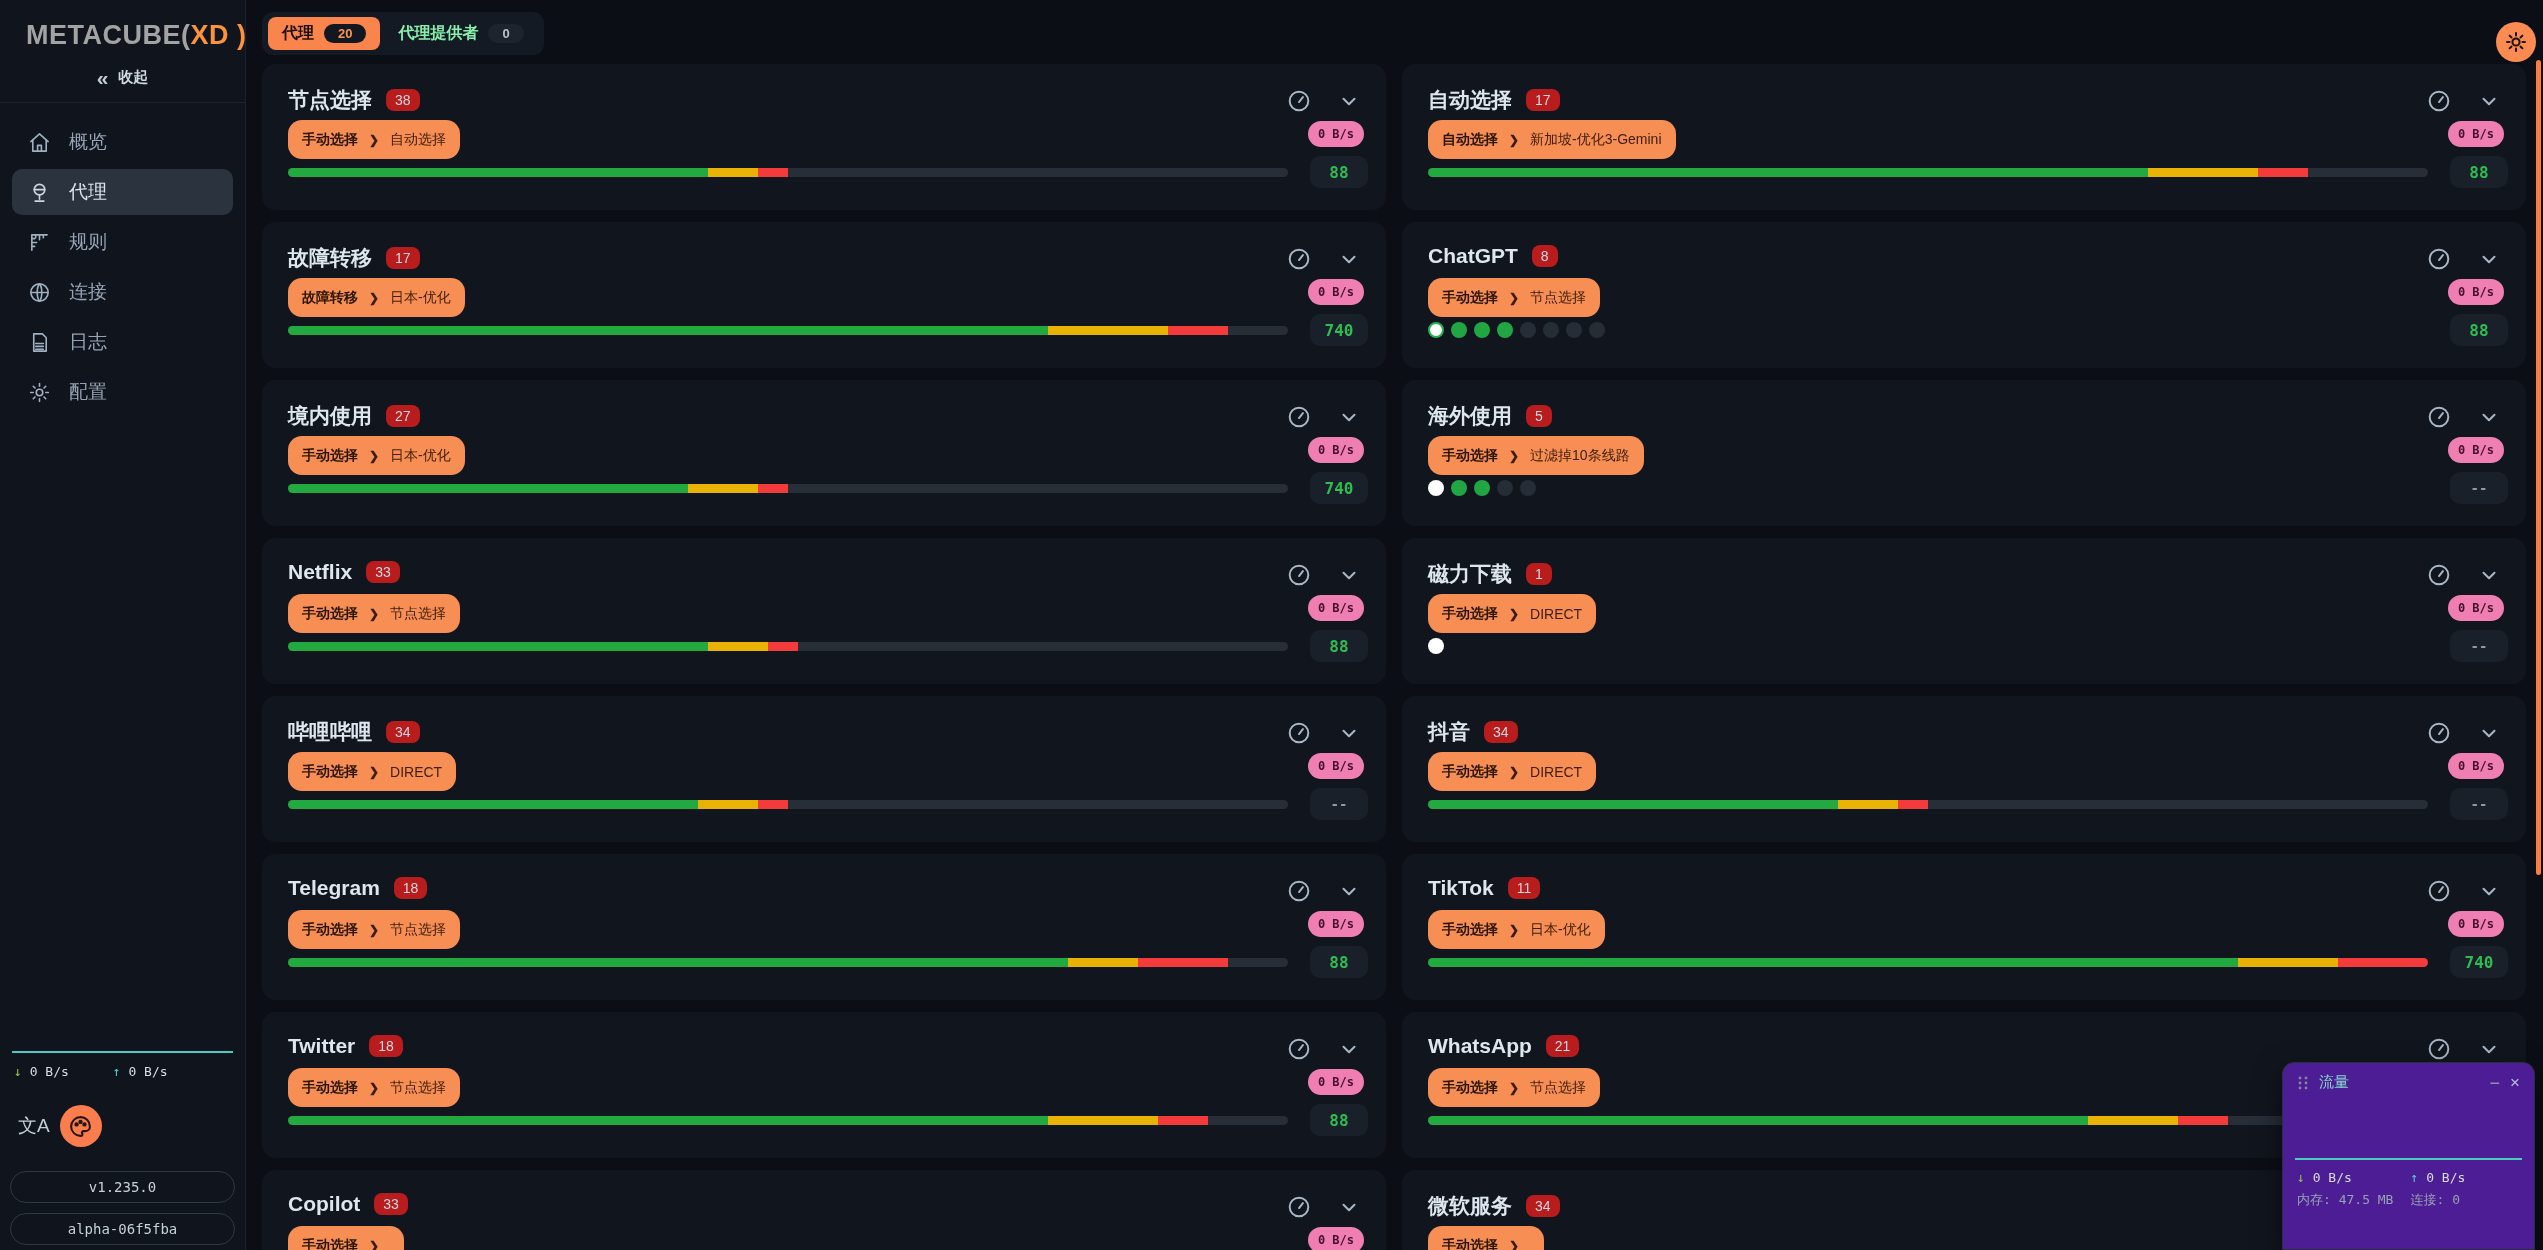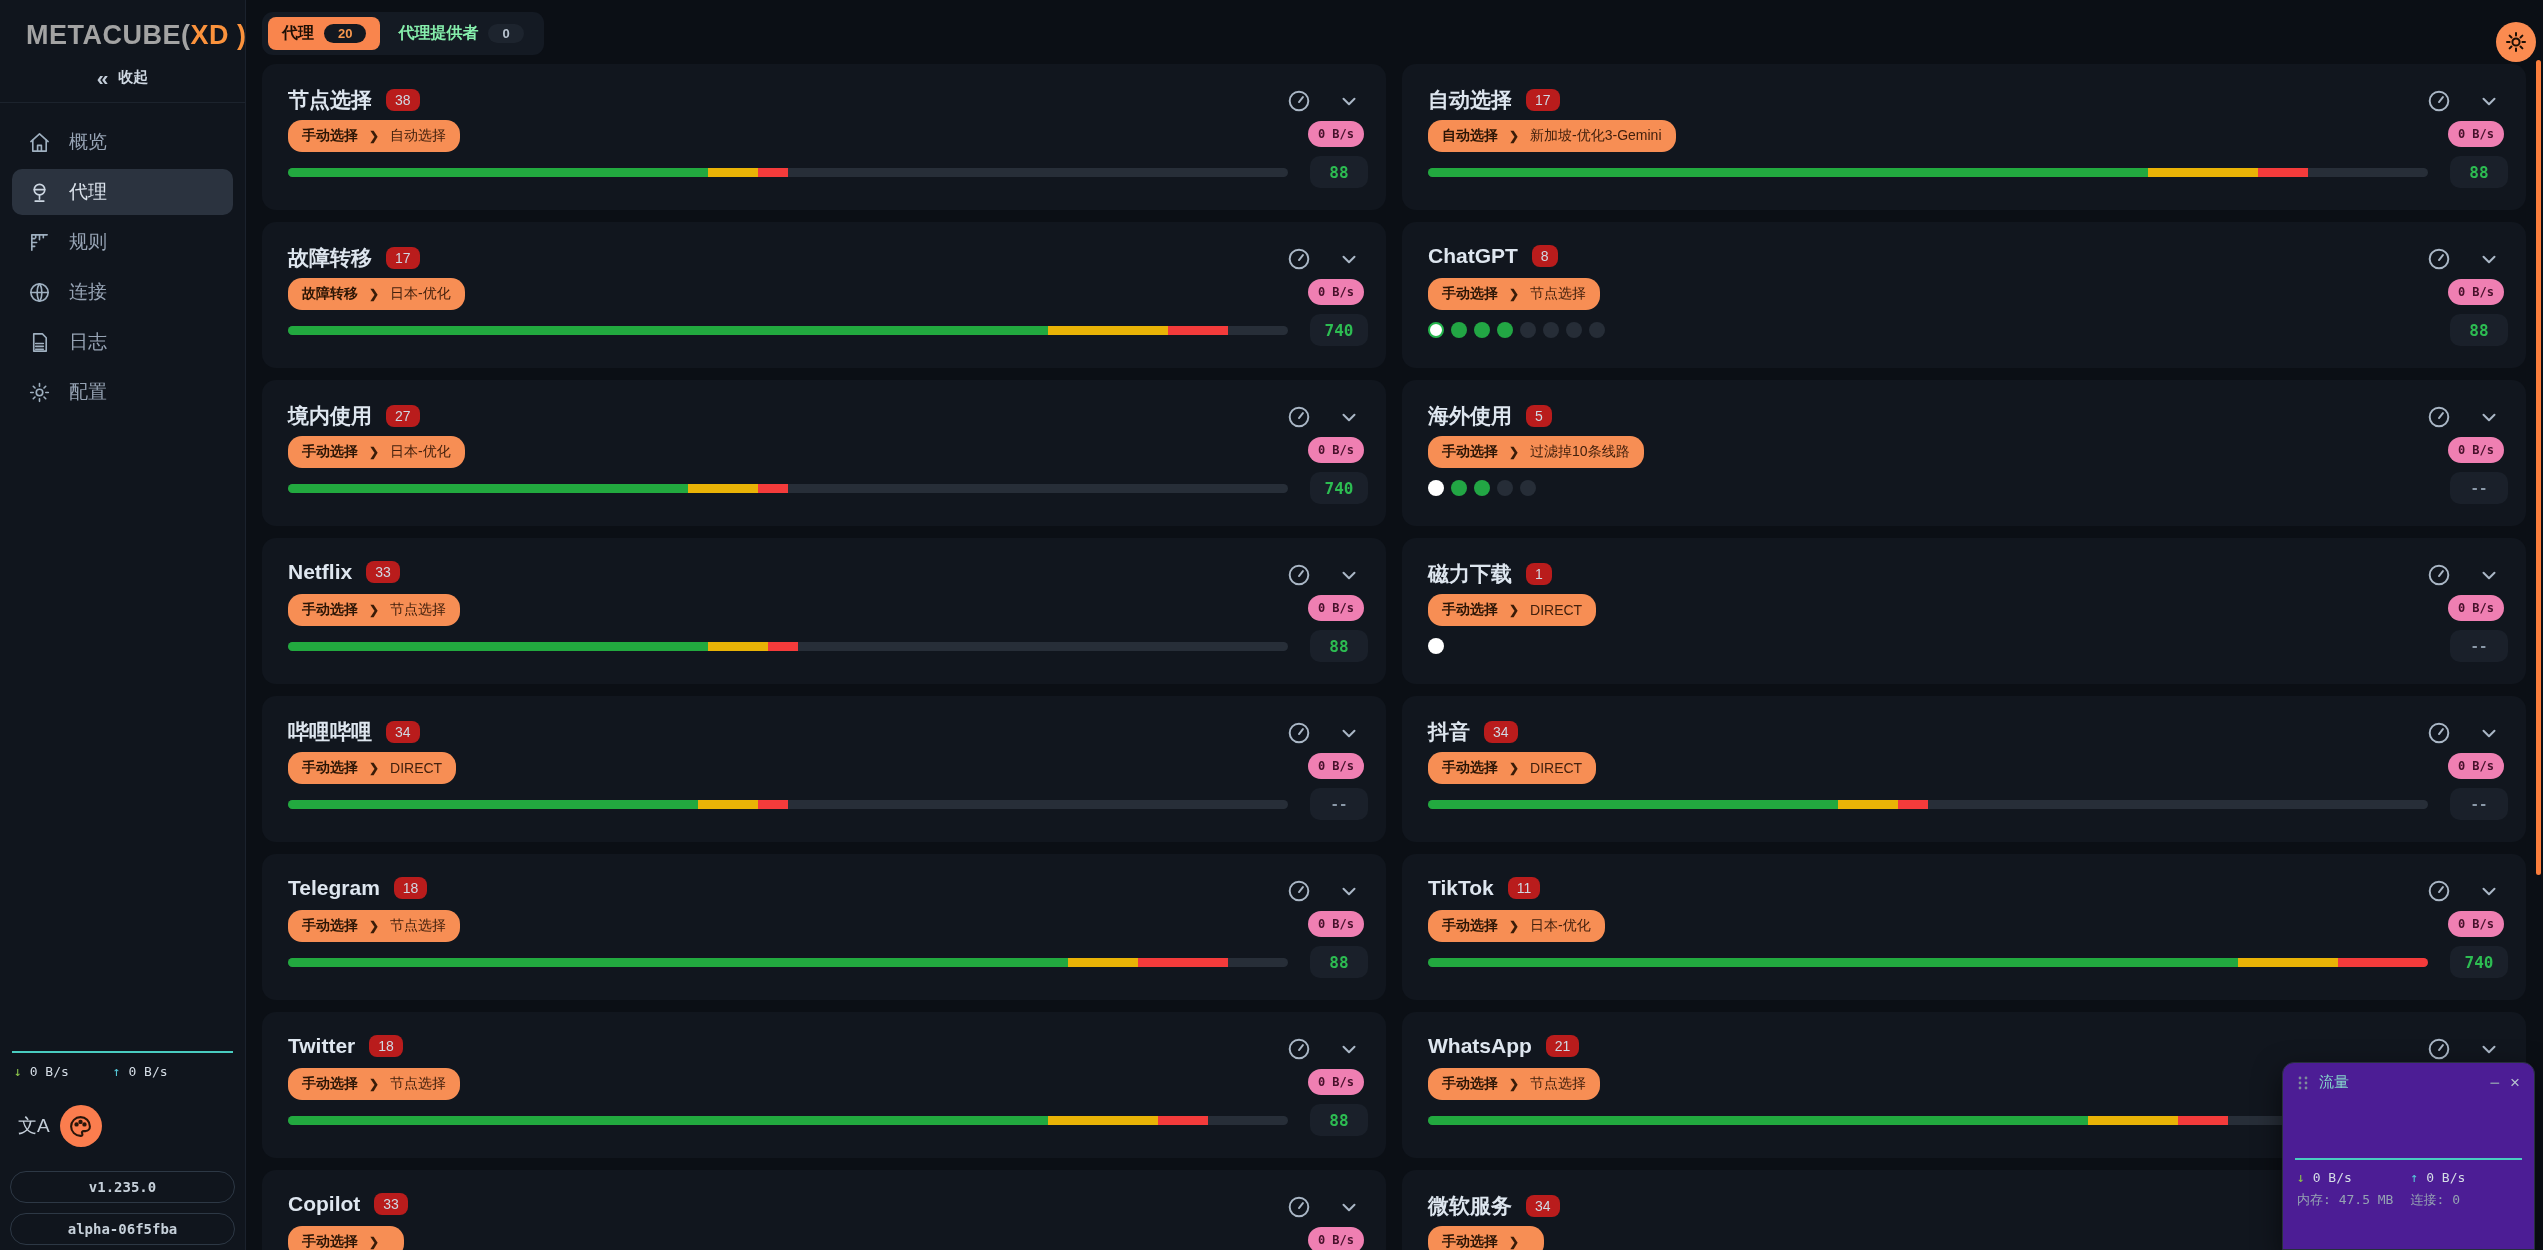--- a/index.html
+++ b/index.html
@@ -24,21 +24,21 @@
   .nav-icon svg{width:23px;height:23px;}
 
   .sb-bottom{position:absolute;left:0;right:0;bottom:5px;}
   .spark{border-top:2px solid #49ccc0;margin:0 12px;}
   .net{display:flex;gap:44px;padding:11px 14px 0;font-family:"DejaVu Sans Mono",monospace;font-size:13px;color:#d5dde6;}
   .net .dn{color:#8bc34a;} .net .up{color:#56c8d8;}
   .tools{display:flex;align-items:center;gap:10px;padding:26px 0 0 18px;}
   .lang-btn{font-size:19px;color:#c3cdd8;cursor:pointer;}
   .palette-btn{width:42px;height:42px;border-radius:50%;background:#fb7d4e;display:flex;align-items:center;justify-content:center;cursor:pointer;}
   .ver-pill{margin:24px 10px 0;height:30px;border:1px solid #2d3845;border-radius:16px;display:flex;align-items:center;justify-content:center;
-      font-family:"DejaVu Sans Mono",monospace;font-size:14px;color:#c6d0da;cursor:pointer;font-weight:bold;}
+      font-family:"DejaVu Sans Mono",monospace;font-size:14px;color:#c6d0da;cursor:pointer;}
   .ver-pill + .ver-pill{margin-top:10px;}
 
   
   .main{position:absolute;left:245px;top:0;right:0;bottom:0;}
   .topbar{padding:12px 0 0 17px;}
   .tab-bar{display:inline-flex;align-items:center;background:#141a23;border-radius:11px;padding:5px 6px;gap:4px;}
   .tab{display:flex;align-items:center;gap:10px;padding:6px 14px;border-radius:8px;cursor:pointer;}
   .tab .tab-label{font-size:16px;font-weight:700;color:#86efac;}
   .tab .tab-count{background:#1d242e;color:#b9c4d0;border-radius:10px;padding:2px 14px;font-size:13px;font-weight:700;}
   .tab.active{background:#f9854d;}
@@ -48,21 +48,21 @@
       display:flex;align-items:center;justify-content:center;cursor:pointer;z-index:30;}
 
   
   .grid{display:grid;grid-template-columns:1124px 1124px;gap:12px 16px;padding:9px 0 0 17px;}
   .card{position:relative;height:146px;background:#11161e;border-radius:14px;}
   .card-title-row{position:absolute;left:26px;top:22px;display:flex;align-items:center;gap:14px;}
   .g-name{font-size:21px;font-weight:700;color:#dee6ef;}
   .g-count{background:#b91c1c;color:#cfd9e3;border-radius:8px;padding:3px 9px;font-size:14px;}
   .card-icons{position:absolute;right:26px;top:24px;display:flex;align-items:center;gap:26px;color:#aab7c6;}
   .icon-btn{display:flex;cursor:pointer;}
-  .sel-pill{position:absolute;left:26px;top:56px;display:inline-flex;align-items:center;gap:11px;height:32px;
+  .sel-pill{position:absolute;left:26px;top:56px;display:inline-flex;align-items:center;gap:11px;height:39px;
       padding:0 14px;border-radius:14px;background:#f78e54;min-width:28px;}
   .sel-pill .sel-a{font-size:14px;font-weight:700;color:#2b1505;white-space:nowrap;}
   .sel-pill .sel-chev{font-size:12px;font-weight:700;color:#3a1c08;}
   .sel-pill .sel-b{font-size:14px;color:#42200d;white-space:nowrap;}
   .speed-pill{position:absolute;right:22px;top:57px;height:26px;border-radius:13px;background:#ef7fb2;
       display:flex;align-items:center;padding:0 10px;font-family:"DejaVu Sans Mono",monospace;font-size:12px;font-weight:700;color:#47112b;}
   .bar{position:absolute;left:26px;right:98px;top:104px;height:9px;border-radius:5px;background:#272e38;overflow:hidden;display:flex;}
   .seg-g{background:#22a93f;height:100%;}
   .seg-y{background:#e9b306;height:100%;}
   .seg-r{background:#f43b3b;height:100%;}

